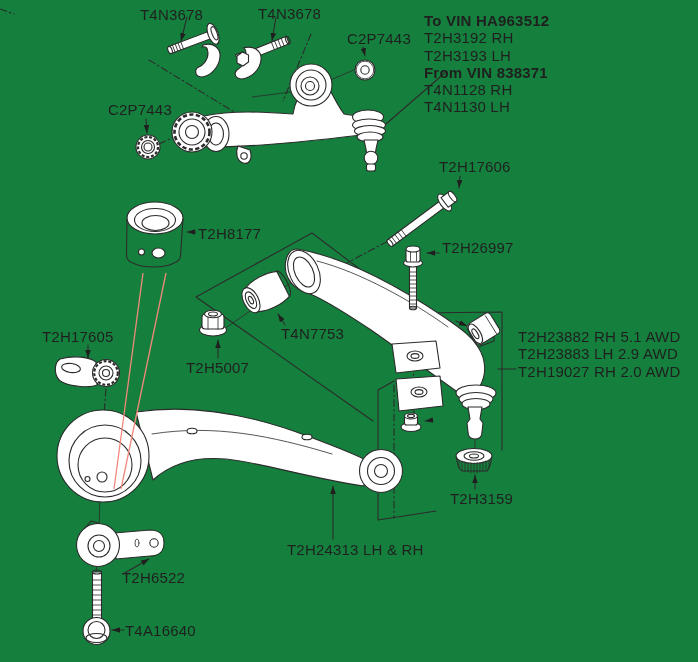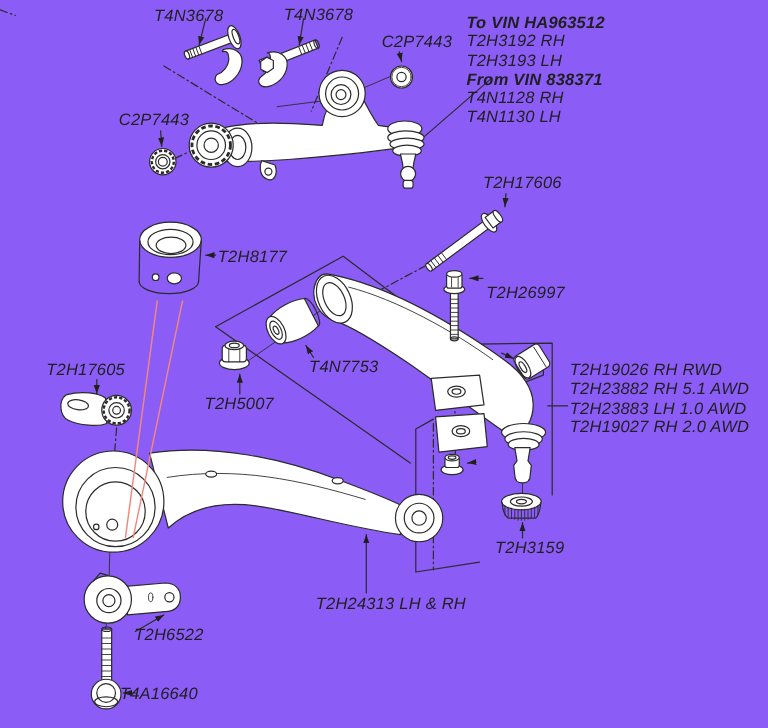--- a/index.html
+++ b/index.html
@@ -1,18 +1,18 @@
 <!DOCTYPE html>
 <html><head>
 <meta charset="utf-8">
 <style>
   html,body{margin:0;padding:0;background:#fff;}
   #stage{
-    position:relative;width:698px;height:662px;background:#8b5cf6;overflow:hidden;
-    font-family:"Liberation Sans","DejaVu Sans",sans-serif;color:#1f1f1f;font-style:italic;
+    position:relative;width:698px;height:662px;background:#15803d;overflow:hidden;
+    font-family:"Liberation Sans","DejaVu Sans",sans-serif;color:#1f1f1f;
   }
   #art{position:absolute;left:0;top:0;}
   .lbl{position:absolute;font-size:15px;line-height:16px;white-space:nowrap;letter-spacing:.2px;}
   .block{position:absolute;}
   .block div{font-size:15px;line-height:17.3px;white-space:nowrap;letter-spacing:.2px;}
   .b{font-weight:700;}
   
   .k{fill:none;stroke:#2b2b2b;stroke-width:1.1;stroke-linecap:round;stroke-linejoin:round;}
   .f{fill:#ffffff;stroke:#2b2b2b;stroke-width:1.1;stroke-linecap:round;stroke-linejoin:round;}
   .thin{stroke-width:.8;}
@@ -272,39 +272,38 @@
     <path class="red" d="M143,273 L114,489"></path>
     <path class="red" d="M166,273 L121,489"></path>
   </g>
 </svg>
 
 <div class="lbl" style="left:140px;top:7px">T4N3678</div>
 <div class="lbl" style="left:258px;top:6px">T4N3678</div>
 <div class="lbl" style="left:108px;top:102px">C2P7443</div>
 <div class="lbl" style="left:347px;top:31px">C2P7443</div>
 <div class="lbl" style="left:439px;top:159px">T2H17606</div>
-<div class="lbl" style="left:442px;top:259px">T2H26997</div>
+<div class="lbl" style="left:442px;top:240px">T2H26997</div>
 <div class="lbl" style="left:198px;top:226px">T2H8177</div>
 <div class="lbl" style="left:281px;top:326px">T4N7753</div>
 <div class="lbl" style="left:186px;top:360px">T2H5007</div>
 <div class="lbl" style="left:42px;top:329px">T2H17605</div>
 <div class="lbl" style="left:450px;top:491px">T2H3159</div>
 <div class="lbl" style="left:287px;top:542px">T2H24313 LH &amp; RH</div>
 <div class="lbl" style="left:122px;top:570px">T2H6522</div>
-<div class="lbl" style="left:109px;top:623px">T4A16640</div>
+<div class="lbl" style="left:125px;top:623px">T4A16640</div>
 
 <div class="block" style="left:424px;top:12px">
   <div class="b">To VIN HA963512</div>
   <div>T2H3192 RH</div>
   <div>T2H3193 LH</div>
   <div class="b">From VIN 838371</div>
   <div>T4N1128 RH</div>
   <div>T4N1130 LH</div>
 </div>
 
 <div class="block" style="left:518px;top:328px">
-  <div>T2H19026 RH RWD</div>
   <div>T2H23882 RH 5.1 AWD</div>
-  <div>T2H23883 LH 1.0 AWD</div>
+  <div>T2H23883 LH 2.9 AWD</div>
   <div>T2H19027 RH 2.0 AWD</div>
 </div>
 
 </div>
 
 </body></html>

